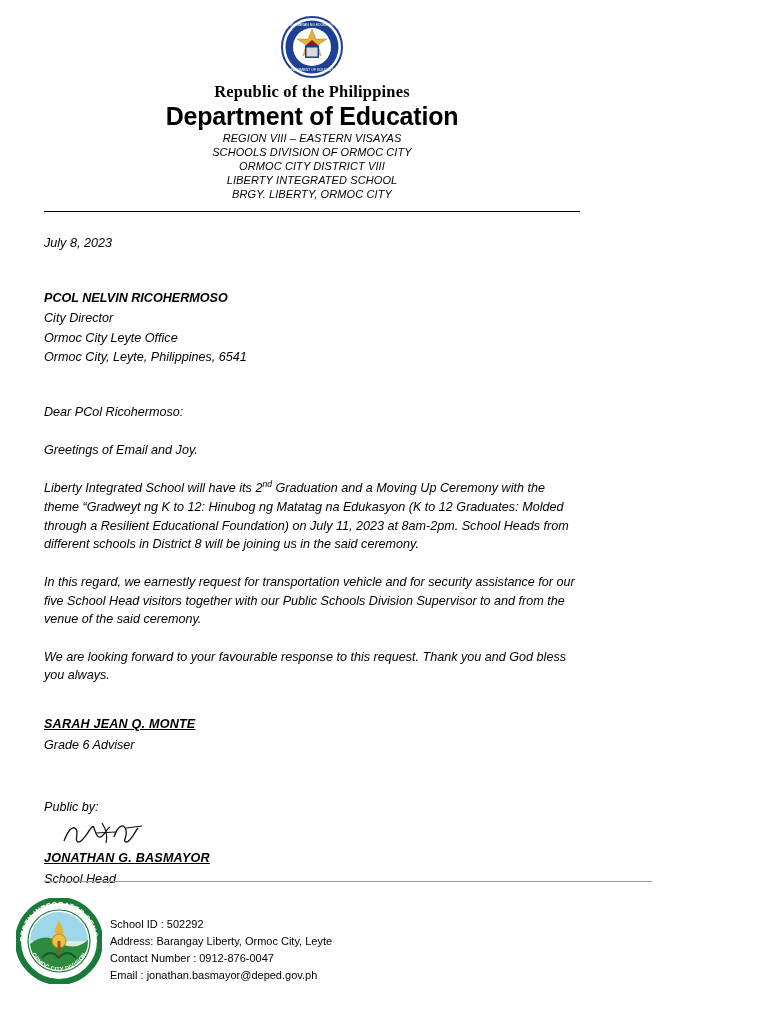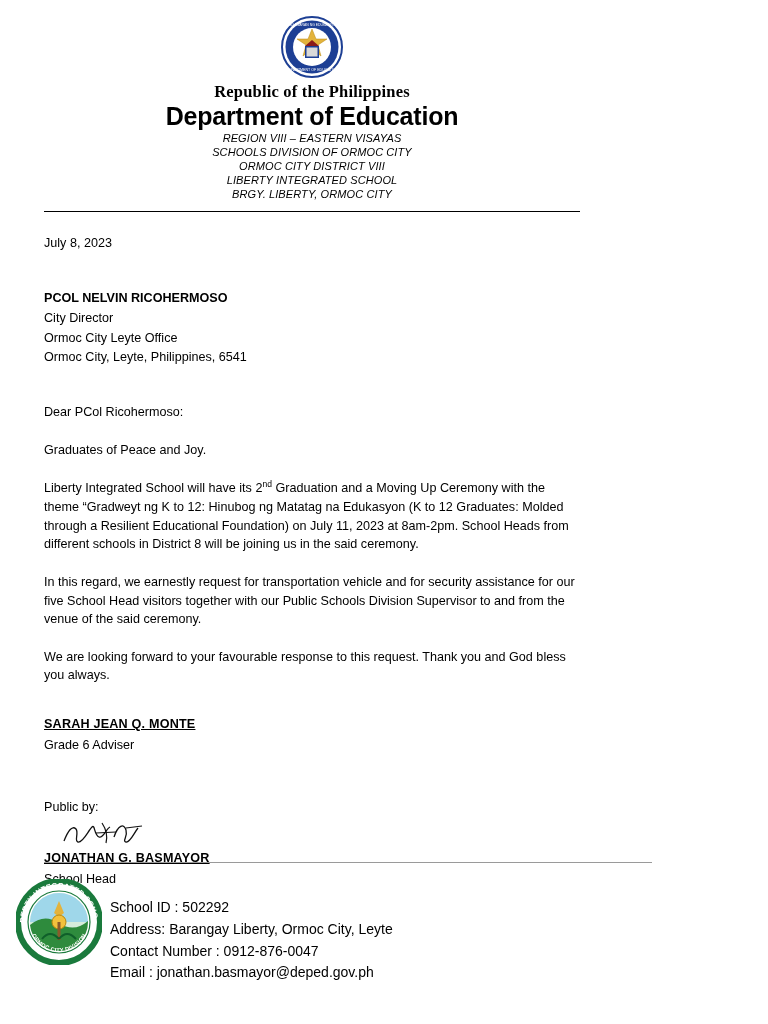--- a/index.html
+++ b/index.html
@@ -62,20 +62,21 @@
     border-top: 1.6px solid #000;
     margin: 10px 0 0 0;
     width: 100%;
   }
 
   
   .body-wrap {
     padding-top: 22px;
     font-size: 12.6px;
     line-height: 1.48;
+    font-style: italic;
   }
   .date {
     margin-bottom: 36px;
   }
   .addressee-name {
     font-weight: bold;
     margin-bottom: 2px;
   }
   .addressee-line {
     margin-bottom: 1px;
@@ -140,21 +141,21 @@
     align-items: flex-start;
   }
   .school-logo {
     width: 86px;
     height: 86px;
     margin-left: -28px;
     margin-top: -6px;
     flex: none;
   }
   .footer-text {
-    font-size: 14px;
+    font-size: 11px;
     line-height: 1.55;
     padding-top: 12px;
     padding-left: 8px;
   }
 </style>
 </head>
 <body>
 
 <div class="page">
 
@@ -191,21 +192,21 @@
 
     <div>
       <div class="addressee-name">PCOL NELVIN RICOHERMOSO</div>
       <div class="addressee-line">City Director</div>
       <div class="addressee-line">Ormoc City Leyte Office</div>
       <div class="addressee-line">Ormoc City, Leyte, Philippines, 6541</div>
     </div>
 
     <div class="salutation">Dear PCol Ricohermoso:</div>
 
-    <div class="para">Graduates of Peace and Joy.</div>
+    <div class="para">Greetings of Email and Joy.</div>
 
     <div class="para">
       <span>Liberty Integrated School will have its 2</span><sup>nd</sup><span> Graduation and a Moving Up Ceremony with the theme “Gradweyt ng K to 12: Hinubog ng Matatag na Edukasyon (K to 12 Graduates: Molded through a Resilient Educational Foundation) on July 11, 2023 at 8am-2pm. School Heads from different schools in District 8 will be joining us in the said ceremony.</span>
     </div>
 
     <div class="para">In this regard, we earnestly request for transportation vehicle and for security assistance for our five School Head visitors together with our Public Schools Division Supervisor to and from the venue of the said ceremony.</div>
 
     <div class="para">We are looking forward to your favourable response to this request.  Thank you and God bless you always.</div>
 
 

